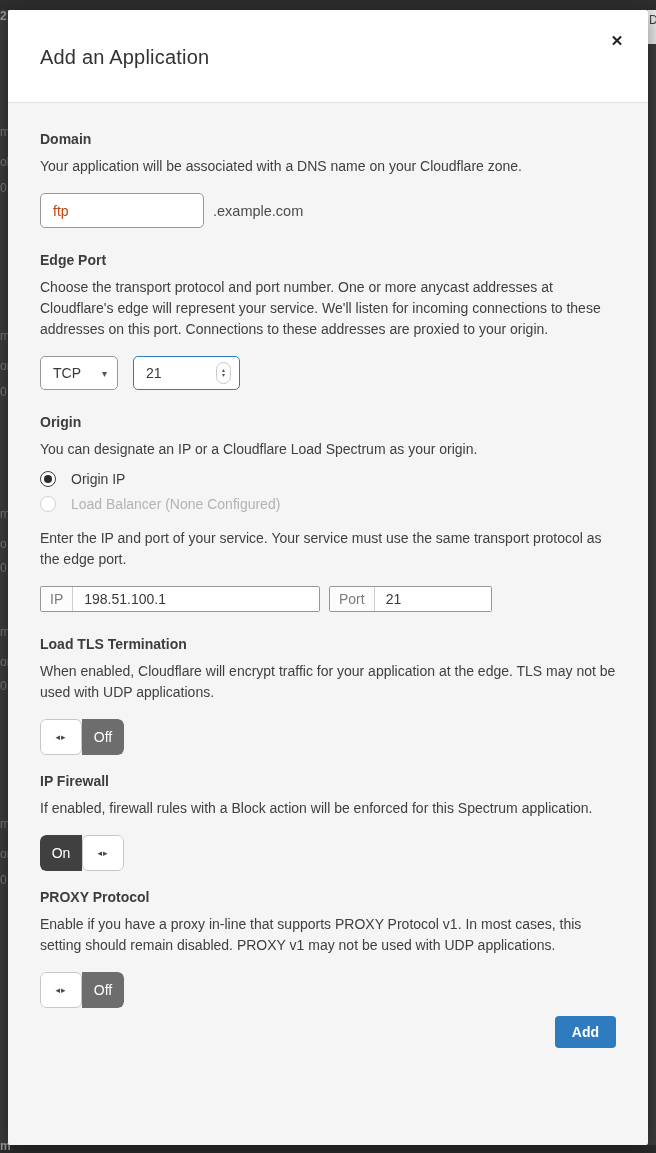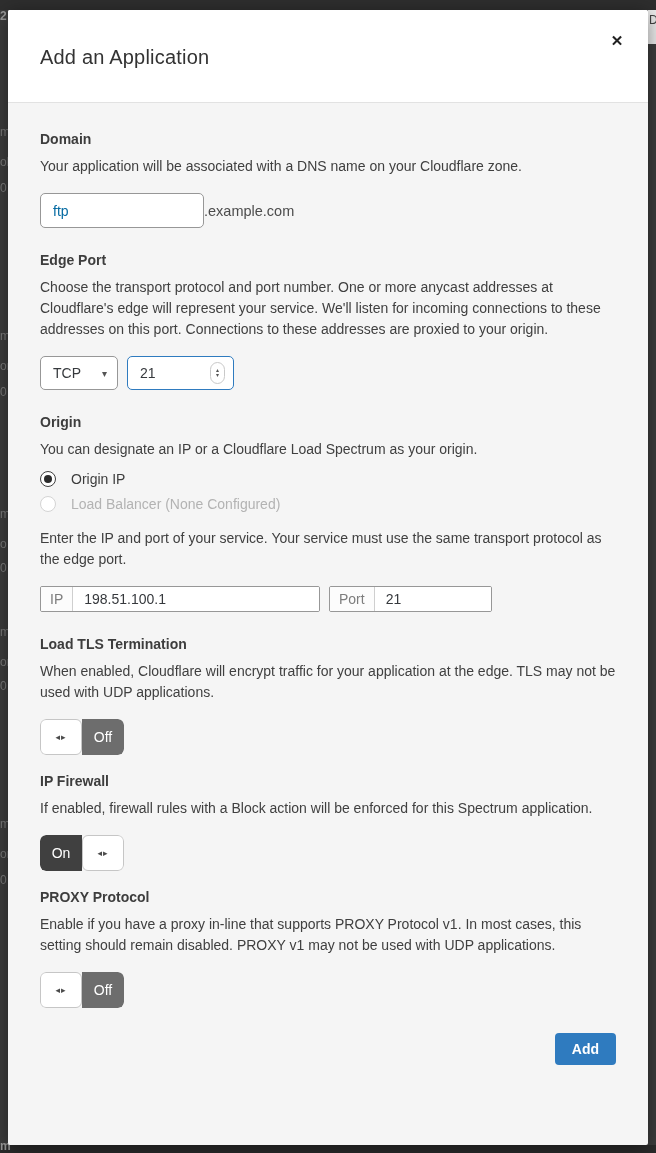--- a/index.html
+++ b/index.html
@@ -42,28 +42,28 @@
   .section { margin-top:24px; }
   .section:first-child { margin-top:0; }
   .section.tight { margin-top:18px; }
   .section-label { font-size:14px; font-weight:700; color:#3d3d3d; margin-bottom:9px; }
   .section p { font-size:14px; color:#404040; line-height:21px; max-width:588px; margin-bottom:16px; }
   .section p.no-gap { margin-bottom:6px; }
 
   
   .text-input {
     height:35px; background:#fff; border:1px solid #979797; border-radius:5px;
-    font-size:14px; color:#0369a1; padding:0 12px;
+    font-size:14px; color:#c2410c; padding:0 12px;
     font-family:"Liberation Sans", sans-serif; outline:none;
   }
   .domain-row { display:flex; align-items:center; }
   .domain-input { width:164px; }
-  .domain-suffix { font-size:14.5px; color:#4c4c4c; }
-
-  .port-row { display:flex; align-items:center; }
+  .domain-suffix { font-size:14.5px; color:#4c4c4c; margin-left:9px; }
+
+  .port-row { display:flex; align-items:center;gap:6px; }
   .select-box {
     width:78px; height:34px; background:#fff; border:1px solid #979797; border-radius:5px;
     display:flex; align-items:center; justify-content:space-between;
     padding:0 10px 0 12px; font-size:14px; color:#36393d; cursor:pointer;
   }
   .select-caret { font-size:10px; color:#555; }
   .number-box {
     width:107px; height:34px; margin-left:9px;
     background:#fff; border:1px solid #2f7bbf; border-radius:5px;
     display:flex; align-items:center; justify-content:space-between; padding:0 8px 0 12px;
@@ -117,21 +117,21 @@
   }
   .toggle .arrows { font-size:9px; color:#4a4a4a; letter-spacing:1px; }
   .toggle .state {
     width:42px; display:flex; align-items:center; justify-content:center;
     color:#fff; font-size:14px;
   }
   .toggle.off .state { background:#6d6d6d; border-radius:0 6px 6px 0; }
   .toggle.on  .state { background:#404040; border-radius:6px 0 0 6px; }
 
   
-  .footer { margin-top:25px; display:flex; justify-content:flex-end; }
+  .footer { margin-top:8px; display:flex; justify-content:flex-end; }
   .add-btn {
     background:#2f7bbf; color:#fff; border:none; border-radius:4px;
     height:32px; padding:0 17px; font-size:14px; font-weight:700;
     font-family:"Liberation Sans", sans-serif; cursor:pointer;
   }
 </style>
 </head>
 <body>
 
 <div>

